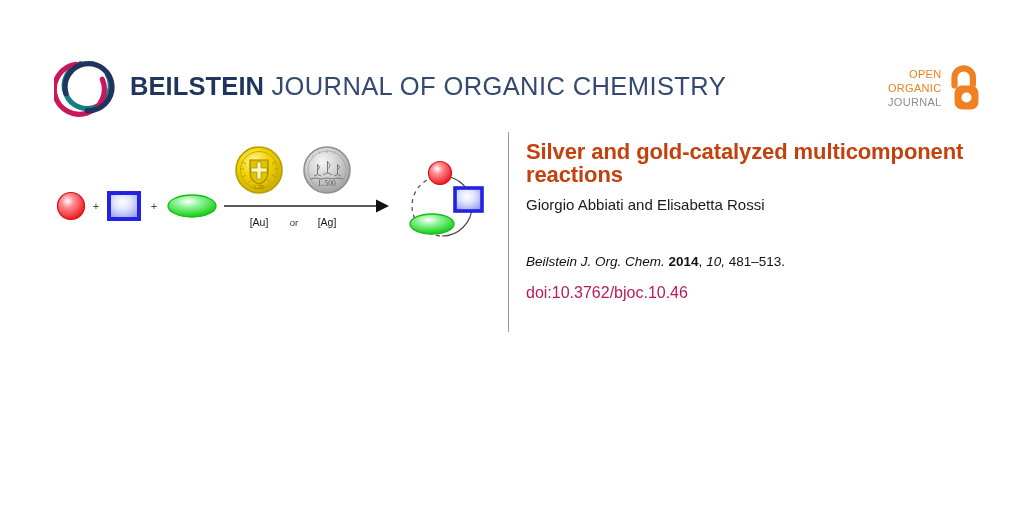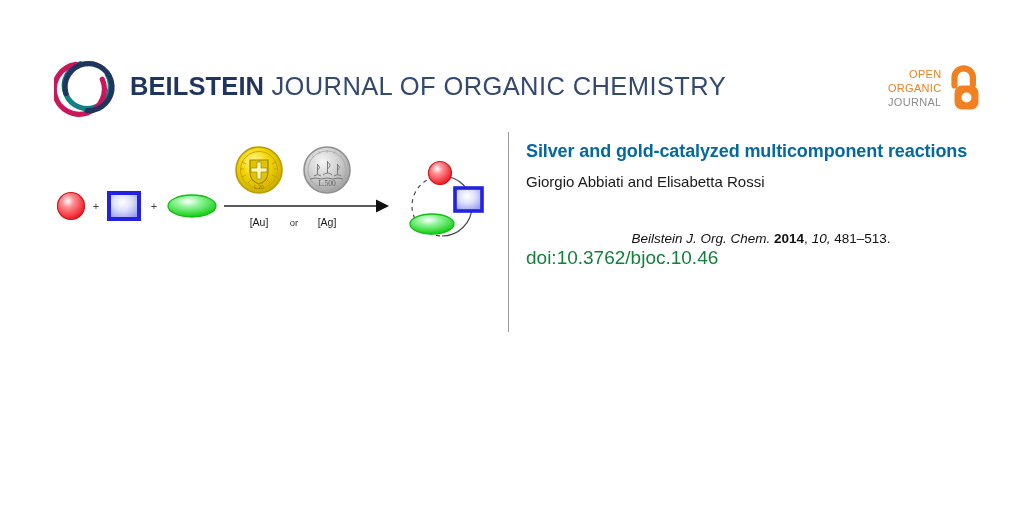--- a/index.html
+++ b/index.html
@@ -90,48 +90,47 @@
   }
 
   
   #article-meta {
     position: absolute;
     left: 526px; top: 140px;
     width: 470px;
   }
   #article-title {
     margin: 0;
-    font-size: 18px;
+    font-size: 22px;
     font-weight: bold;
     line-height: 23px;
-    color: #0369a1;
+    color: #c2410c;
     letter-spacing: -0.1px;
   }
   #article-authors {
     margin: 9px 0 0 0;
     font-size: 15px;
     font-weight: normal;
     line-height: 20px;
     color: #1a1a1a;
   }
   #citation-line {
     margin: 38px 0 0 0;
     font-size: 13.5px;
     line-height: 17px;
     color: #111111;
-    text-align: center;
   }
   #citation-line .cit-italic { font-style: italic; }
   #citation-line .cit-bold   { font-weight: bold; font-style: normal; }
   #citation-line .cit-vol    { font-style: italic; }
   #doi-line {
-    margin: 2px 0 0 0;
-    font-size: 19px;
+    margin: 14px 0 0 0;
+    font-size: 16px;
     line-height: 18px;
-    color: #15803d;
+    color: #be185d;
   }
   #license-line {
     margin: 1px 0 0 0;
     font-size: 13.5px;
     line-height: 18px;
     color: #111111;
   }
 </style>
 </head>
 <body>

